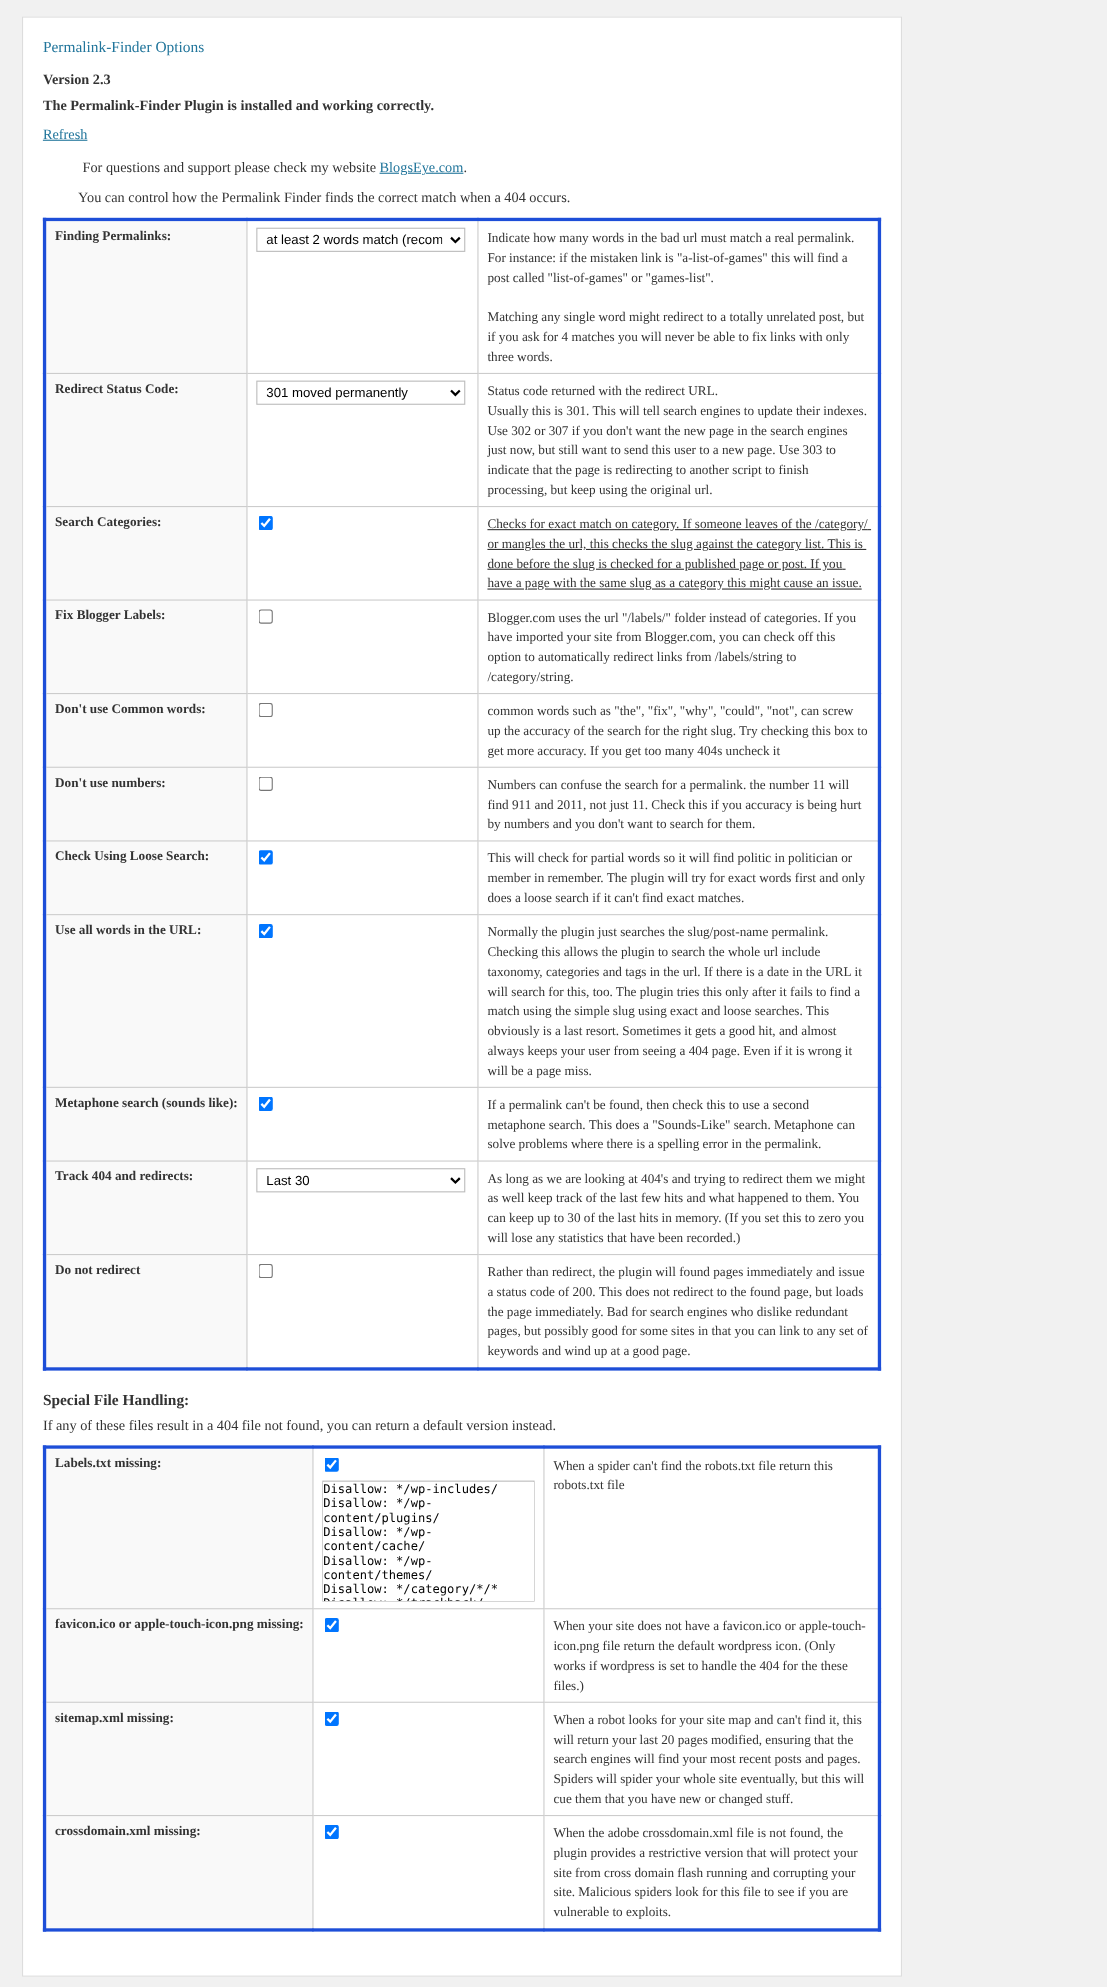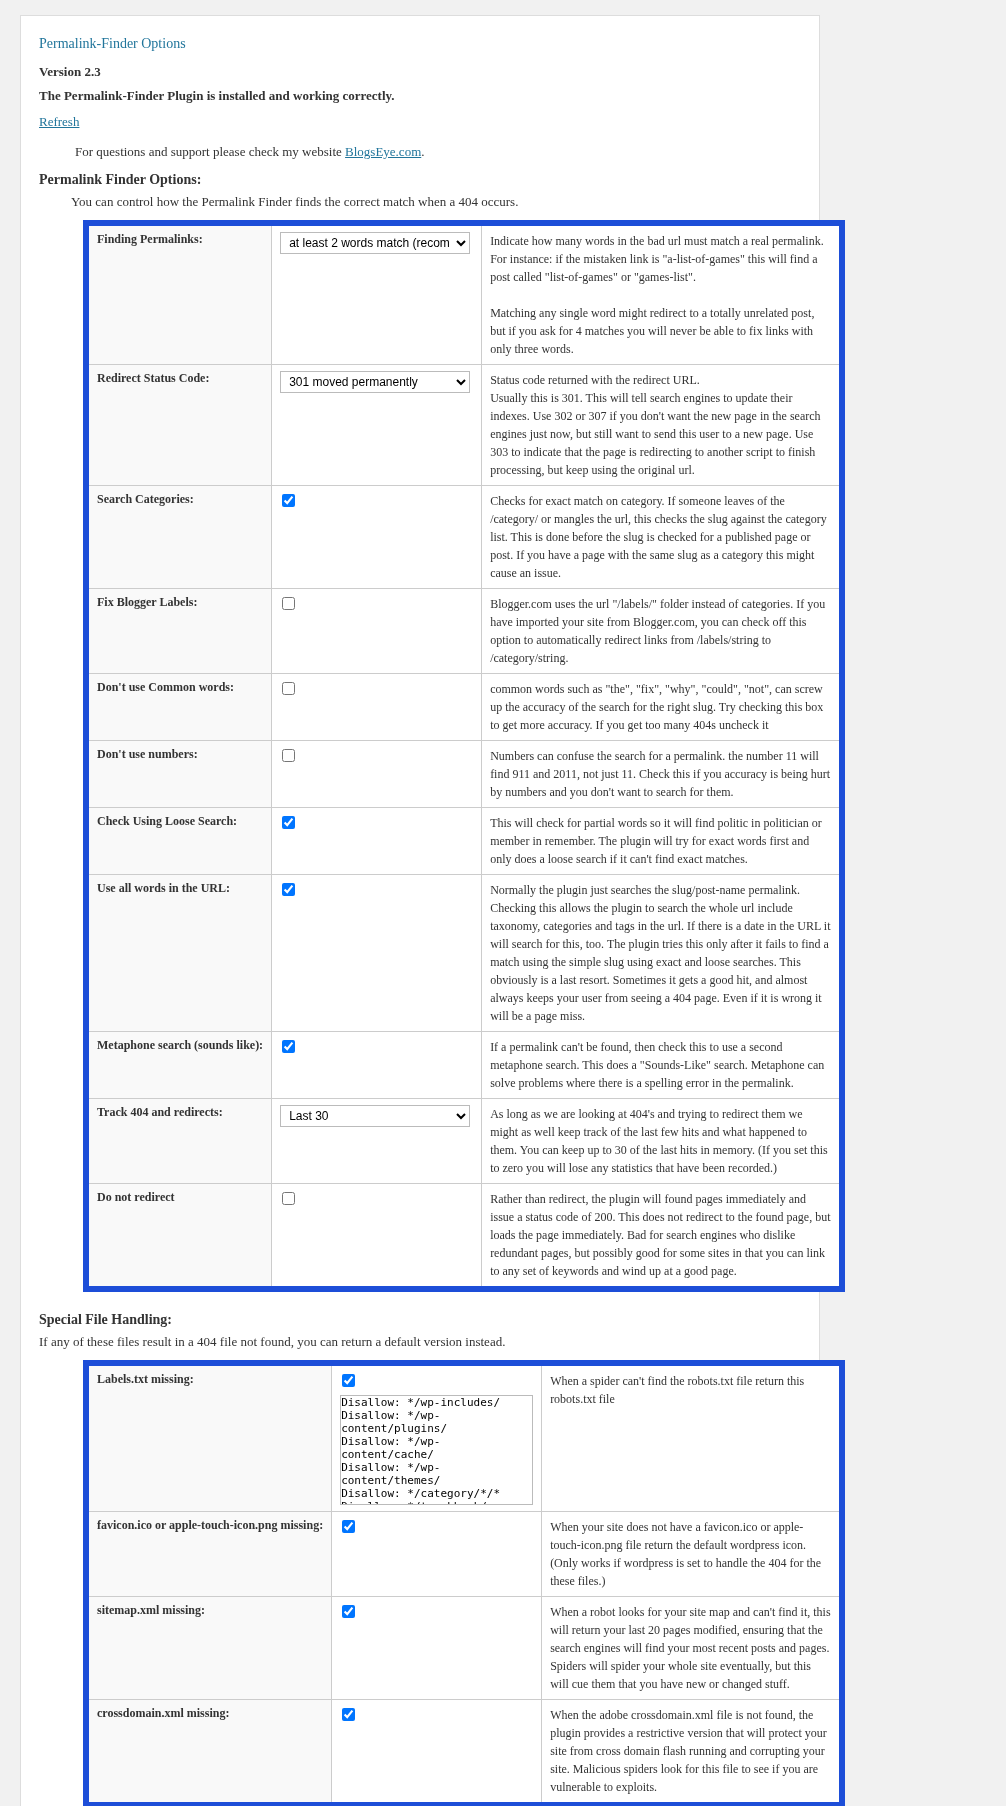--- a/index.html
+++ b/index.html
@@ -20,24 +20,23 @@
     .redirects-line { font-weight: bold; margin-bottom: 6px; font-size: 13px; }
     .status-line { font-weight: bold; margin-bottom: 10px; font-size: 13px; }
     .refresh-link { color: #21759b; text-decoration: underline; cursor: pointer; margin-bottom: 14px; display: inline-block; font-size: 13px; }
     .support-line { margin-bottom: 12px; font-size: 13px; margin-left: 36px; }
     .support-link { color: #21759b; text-decoration: underline; cursor: pointer; }
     .section-title { font-weight: bold; font-size: 14px; margin-bottom: 6px; }
     .section-desc { font-size: 13px; margin-bottom: 10px; margin-left: 32px; }
     table.options-table {
       width: 100%;
       border-collapse: collapse;
-      border: 6px solid #1d4ed8;
+      border: 3px solid #1d4ed8;
       margin-bottom: 20px;
       background: #fff;
-      margin-left: 44px;
     }
     table.options-table td {
       border: 1px solid #ccc;
       padding: 6px 8px;
       vertical-align: top;
       font-size: 12px;
     }
     table.options-table td:first-child {
       width: 160px;
       font-weight: bold;
@@ -80,42 +79,41 @@
 
   <p class="version-line">Version 2.3</p>
   <p class="status-line">The Permalink-Finder Plugin is installed and working correctly.</p>
 
   <a class="refresh-link" href="#">Refresh</a>
 
   <p class="support-line">
     <span>For questions and support please check my website </span><a class="support-link" href="#">BlogsEye.com</a><span>.</span>
   </p>
 
-  <p class="section-title">Permalink Finder Options:</p>
   <p class="section-desc">You can control how the Permalink Finder finds the correct match when a 404 occurs.</p>
 
   <table class="options-table">
     <tbody id="options-tbody">
         <tr>
           <td>Finding Permalinks:</td>
           <td><select class="option-select"><option value="at least 2 words match (recommended)">at least 2 words match (recommended)</option><option value="1 word match">1 word match</option><option value="3 words match">3 words match</option><option value="4 words match">4 words match</option></select></td>
           <td style="font-size: 12px; line-height: 1.5; white-space: pre-wrap;">Indicate how many words in the bad url must match a real permalink. For instance: if the mistaken link is "a-list-of-games" this will find a post called "list-of-games" or "games-list".
 
 Matching any single word might redirect to a totally unrelated post, but if you ask for 4 matches you will never be able to fix links with only three words.</td>
         </tr>
         <tr>
           <td>Redirect Status Code:</td>
           <td><select class="option-select"><option value="301 moved permanently">301 moved permanently</option><option value="302 found">302 found</option><option value="303 see other">303 see other</option><option value="307 temporary redirect">307 temporary redirect</option></select></td>
           <td style="font-size: 12px; line-height: 1.5; white-space: pre-wrap;">Status code returned with the redirect URL.
 Usually this is 301. This will tell search engines to update their indexes. Use 302 or 307 if you don't want the new page in the search engines just now, but still want to send this user to a new page. Use 303 to indicate that the page is redirecting to another script to finish processing, but keep using the original url.</td>
         </tr>
         <tr>
           <td>Search Categories:</td>
           <td><input type="checkbox" checked="" style=""></td>
-          <td style="font-size: 12px; line-height: 1.5; white-space: pre-wrap;">Checks for exact match on category. If someone leaves of the /category/ or mangles the url, this checks the slug against the category list. This is done before the slug is checked for a published page or post. If you have a page with the same slug as a category this might cause an issue.</td>
+          <td style="font-size: 12px; line-height: 1.5; white-space: pre-wrap; text-decoration: underline;">Checks for exact match on category. If someone leaves of the /category/ or mangles the url, this checks the slug against the category list. This is done before the slug is checked for a published page or post. If you have a page with the same slug as a category this might cause an issue.</td>
         </tr>
         <tr>
           <td>Fix Blogger Labels:</td>
           <td><input type="checkbox" style=""></td>
           <td style="font-size: 12px; line-height: 1.5; white-space: pre-wrap;">Blogger.com uses the url "/labels/" folder instead of categories. If you have imported your site from Blogger.com, you can check off this option to automatically redirect links from /labels/string to /category/string.</td>
         </tr>
         <tr>
           <td>Don't use Common words:</td>
           <td><input type="checkbox" style=""></td>
           <td style="font-size: 12px; line-height: 1.5; white-space: pre-wrap;">common words such as "the", "fix", "why", "could", "not", can screw up the accuracy of the search for the right slug. Try checking this box to get more accuracy. If you get too many 404s uncheck it</td>

